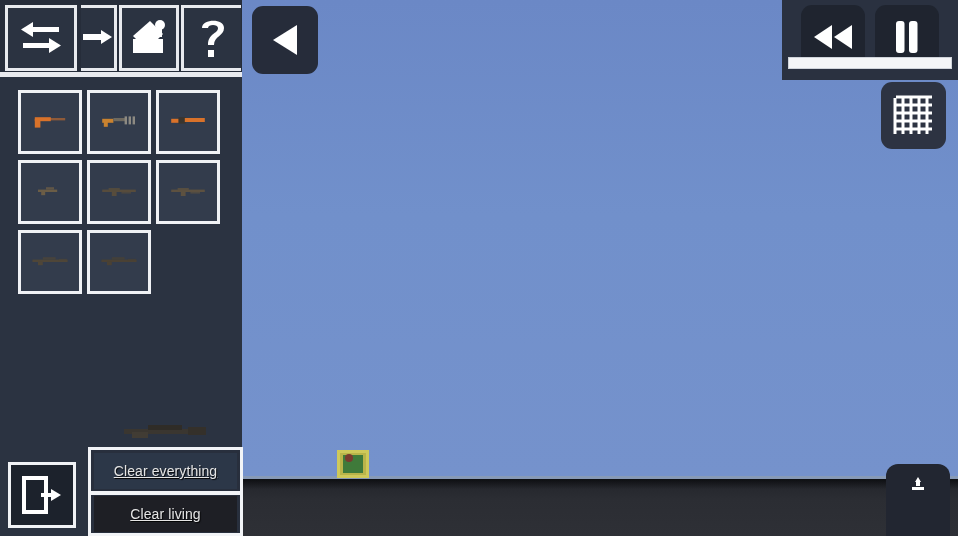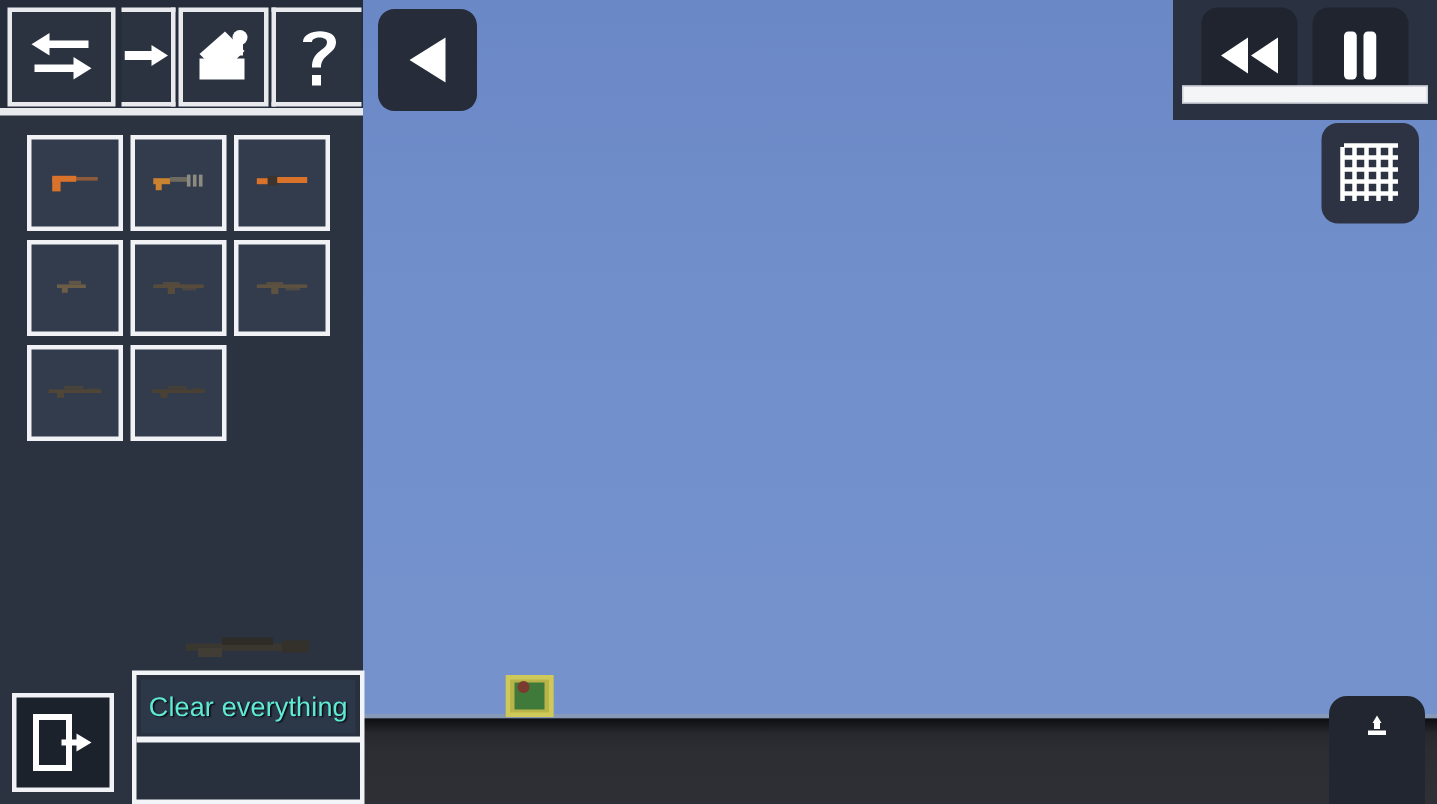--- a/index.html
+++ b/index.html
@@ -139,24 +139,25 @@
     position: absolute;
     left: 88px; top: 447px;
     width: 155px; height: 89px;
     border: 3px solid #f2f4f7;
     background: rgba(20,24,31,.1);
   }
   .clear-btn {
     position: absolute; left: 3px;
     width: 143px; height: 36px;
     display: flex; align-items: center; justify-content: center;
-    color: #5eead4;
-    font-size: 18px;
+    color: #e5e5e5;
+    font-size: 14px;
     text-shadow: 1px 1px 1px rgba(0,0,0,.85);
     letter-spacing: .1px;
+    text-decoration: underline;
   }
   #clear-everything {
     top: 3px;
     background: rgba(46,58,76,.72);
   }
   #clear-divider {
     position: absolute; left: 0; top: 41px;
     width: 149px; height: 4px;
     background: #f2f4f7;
   }
@@ -383,16 +384,17 @@
       <svg width="42" height="40" viewBox="0 0 42 40">
         <rect x="3" y="3" width="22" height="34" fill="none" stroke="#ffffff" stroke-width="4"></rect>
         <rect class="ico-white" x="20" y="18" width="14" height="4"></rect>
         <polygon class="ico-white" points="30,14 30,26 40,20"></polygon>
       </svg>
     </div>
 
     <div id="clear-panel">
       <div id="clear-everything" class="clear-btn">Clear everything</div>
       <div id="clear-divider"></div>
+      <div id="clear-living" class="clear-btn">Clear living</div>
     </div>
 
   </div>
 </div>
 
 </body></html>

